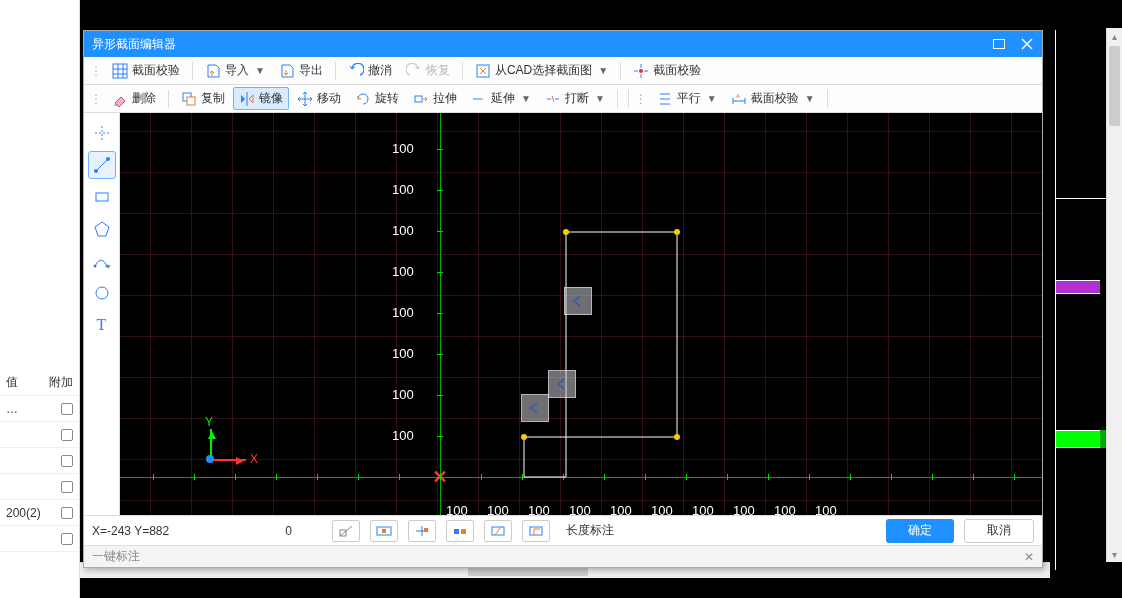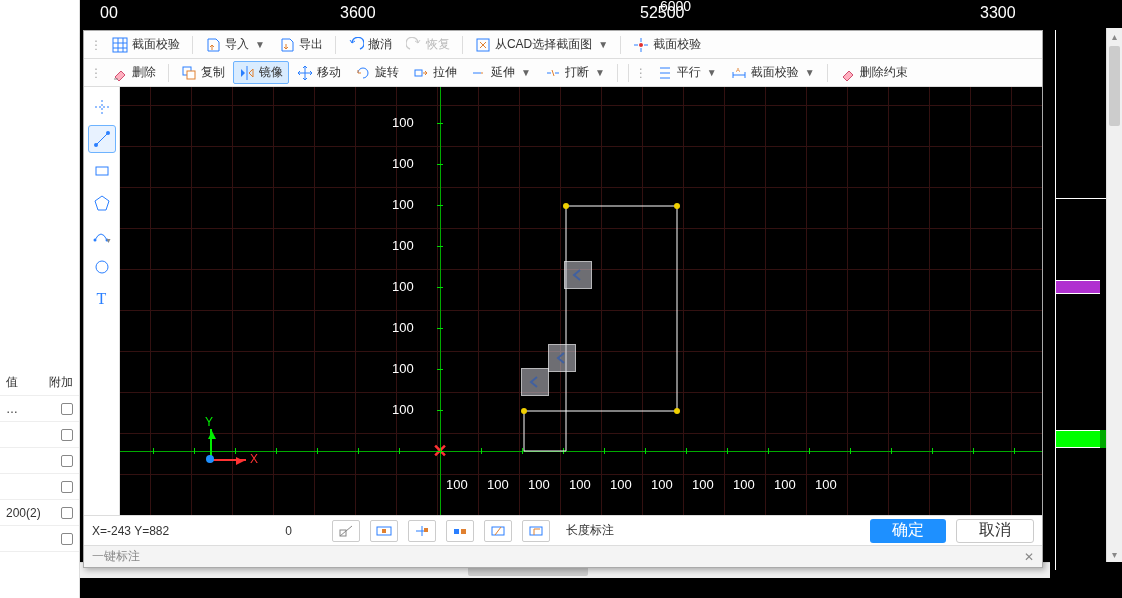--- a/index.html
+++ b/index.html
@@ -60,46 +60,39 @@
   .axis-gizmo .y-arrow { position:absolute; left:10px; top:10px; width:0; height:30px; border-left:2px solid #00ee00; }
   .axis-gizmo .y-arrow::after { content:""; position:absolute; left:-4px; top:-2px; border:4px solid transparent; border-bottom:8px solid #00ee00; }
   .axis-gizmo .dot { position:absolute; left:6px; top:36px; width:8px; height:8px; background:#1e90ff; border-radius:50%; }
   .axis-gizmo .xl { position:absolute; left:50px; top:33px; color:#ff3333; font-size:12px; }
   .axis-gizmo .yl { position:absolute; left:5px; top:-4px; color:#00ee00; font-size:12px; }
 
   .status { height:30px; border-top:1px solid #ddd; display:flex; align-items:center; padding:0 8px; gap:10px; background:#fff; }
   .status .coords { width:140px; }
   .sbtn { width:28px; height:22px; border:1px solid #ccc; border-radius:2px; display:flex; align-items:center; justify-content:center; cursor:pointer; font-size:11px; color:#2a7fff; }
   .status .spacer { flex:1; }
-  .btn { height:24px; padding:0 22px; border-radius:3px; display:flex; align-items:center; justify-content:center; cursor:pointer; font-size:16px; }
+  .btn { height:24px; padding:0 22px; border-radius:3px; display:flex; align-items:center; justify-content:center; cursor:pointer; font-size:12px; }
   .btn.primary { background:#1e90ff; color:#fff; }
   .btn.secondary { background:#fff; border:1px solid #ccc; color:#333; }
 
   .panel-head { height:22px; background:#f4f4f4; border-top:1px solid #ddd; display:flex; align-items:center; padding:0 8px; color:#888; }
   .panel-head .gear { margin-left:auto; color:#888; }
 
   .bg-scrollbar { position:absolute; right:0; top:28px; width:16px; bottom:36px; background:#f0f0f0; border-left:1px solid #ddd; }
   .bg-scrollbar .arrow { height:16px; display:flex; align-items:center; justify-content:center; color:#888; font-size:10px; cursor:pointer; }
   .bg-scrollbar .thumb { position:absolute; left:2px; right:2px; top:18px; height:80px; background:#ccc; border-radius:2px; }
   .bg-hbar { position:absolute; left:80px; right:72px; bottom:20px; height:16px; background:#f0f0f0; border-top:1px solid #ddd; }
   .bg-hbar .thumb  { position:absolute; top:2px; bottom:2px; left:40%; width:120px; background:#ccc; border-radius:2px; }
 </style>
 </head>
 <body>
 
 <div class="root">
 
   <div class="bg-cad"></div>
-  <div class="bg-ruler">
-    <span style="left:20px">00</span>
-    <span style="left:260px">3600</span>
-    <span style="left:560px">52500</span>
-    <span style="left:580px;top:-2px;font-size:14px">6000</span>
-    <span style="left:900px">3300</span>
-  </div>
 
   <div class="bg-line-v" style="left:1055px; top:30px; height:540px;"></div>
   <div class="bg-line-white" style="left:1055px; top:198px; width:60px;"></div>
   <div class="bg-bar-purple" style="left:1055px; top:280px; width:62px;"></div>
   <div class="bg-purple-gap" style="left:1100px; top:280px; width:6px; height:14px;"></div>
   <div class="bg-bar-green" style="left:1055px; top:430px; width:62px;"></div>
   <div class="bg-purple-gap" style="left:1100px; top:430px; width:6px; height:18px; background:#0a0;"></div>
 
   <div class="bg-scrollbar">
     <div class="arrow">▴</div>
@@ -137,20 +130,35 @@
         <span class="bg-cb"></span>
       </div>
     <div class="bg-row">
         <span></span>
         <span class="bg-cb"></span>
       </div>
   </div>
 
   <div class="dialog">
 
+    <div class="titlebar">
+      <span>异形截面编辑器</span>
+      <div class="wbtns">
+        <span class="wbtn">
+          <svg width="12" height="10" viewBox="0 0 12 10">
+              <rect x="0.5" y="0.5" width="11" height="9" fill="none" stroke="#fff"></rect>
+            </svg>
+        </span>
+        <span class="wbtn">
+          <svg width="12" height="12" viewBox="0 0 12 12">
+              <path d="M1 1 L11 11 M11 1 L1 11" stroke="#fff" stroke-width="1.5"></path>
+            </svg>
+        </span>
+      </div>
+    </div>
 
     <div class="toolbar">
       <span style="color:#aaa;margin-right:2px">⋮</span>
       <div class="tbtn">
         <span class="i"><svg width="16" height="16">
               <rect x="1" y="1" width="14" height="14" fill="none" stroke="#2a7fff"></rect>
               <path d="M1 6 H15 M1 11 H15 M6 1 V15 M11 1 V15" stroke="#2a7fff"></path>
             </svg></span>
         <span>截面校验</span>
       </div>
@@ -277,26 +285,20 @@
       </div>
       <div class="tbtn">
         <span class="i"><svg width="16" height="16">
               <path d="M2 10 H14 M2 7 V13 M14 7 V13" stroke="#2a7fff"></path>
               <text x="5" y="7" font-size="6" fill="#e08030">A</text>
             </svg></span>
         <span>截面校验</span>
           <span class="drop">▼</span>
       </div>
       <div class="tsep"></div>
-      <div class="tbtn">
-        <span class="i"><svg width="16" height="16">
-              <path d="M3 12 L9 6 L13 10 L7 16 Z" fill="#ffb0c0" stroke="#d05070"></path>
-            </svg></span>
-        <span>删除约束</span>
-      </div>
     </div>
 
     <div class="dlg-body">
 
       <div class="vtool">
         <div class="vbtn">
             <svg width="18" height="18">
               <path d="M9 2 V16 M2 9 H16" stroke="#2a7fff" stroke-dasharray="2 2"></path>
             </svg>
           </div>

